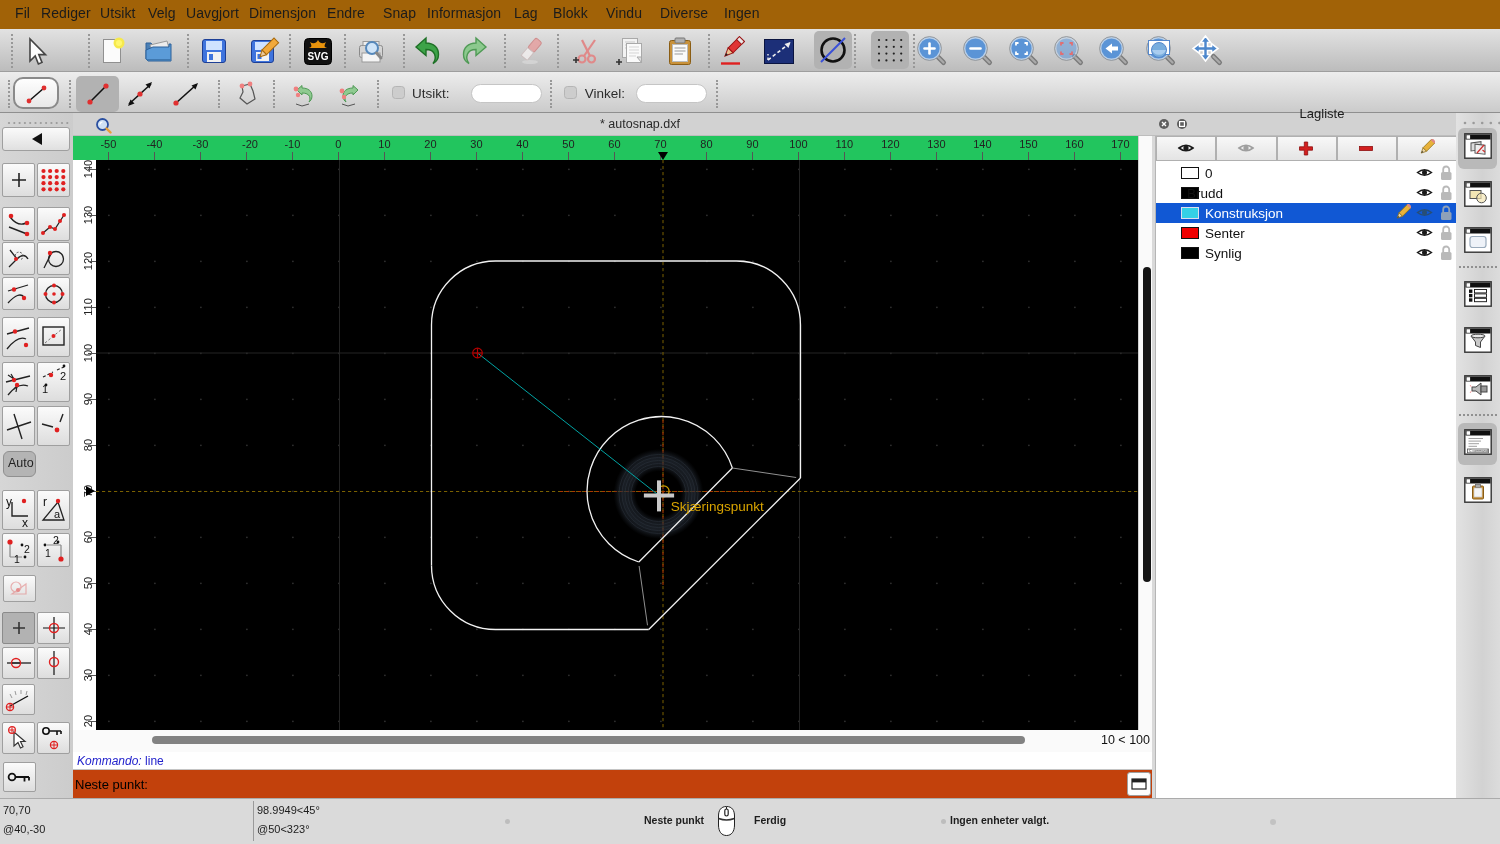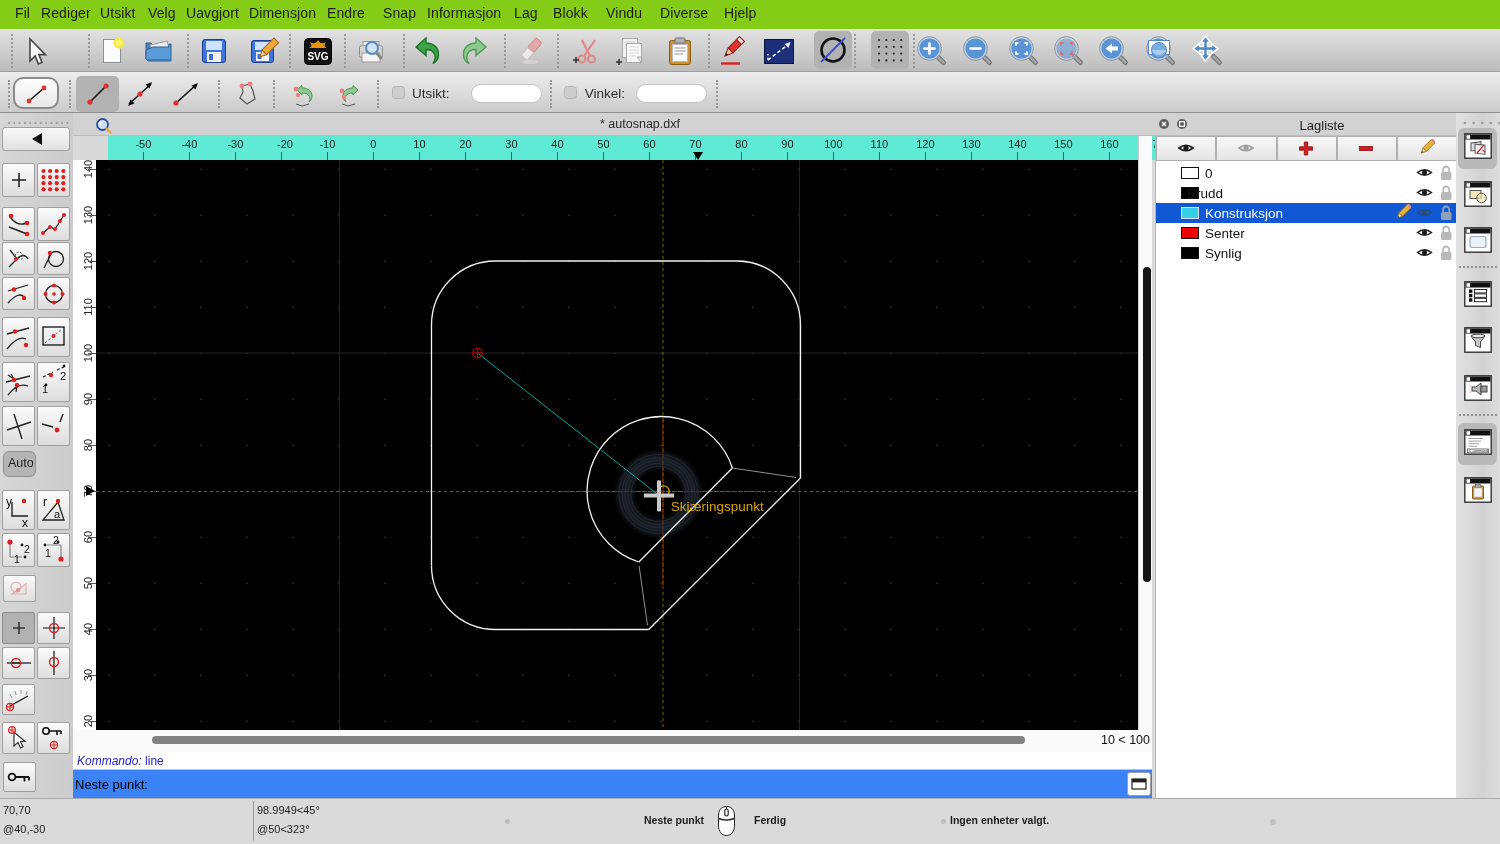--- a/index.html
+++ b/index.html
@@ -1,45 +1,45 @@
 <!DOCTYPE html>
 <html><head><meta charset="utf-8">
 <style>
   * { margin:0; padding:0; box-sizing:border-box; }
   html,body { width:1500px; height:844px; overflow:hidden; }
   body { font-family:"Liberation Sans", sans-serif; position:relative; background:#d9d9d9; }
   .abs { position:absolute; }
-  #menubar { left:0; top:0; width:1500px; height:44px; background:#84cc16; }
+  #menubar { left:0; top:0; width:1500px; height:44px; background:#a16207; }
   #menubar span { position:absolute; top:5px; font-size:14px; color:#1b1b1b; letter-spacing:0.1px;}
   #tb1 { left:0; top:29px; width:1500px; height:43px; background:linear-gradient(#e2e2e2,#bcbcbc); border-bottom:1px solid #9e9e9e; }
   #tb2 { left:0; top:72px; width:1500px; height:41px; background:linear-gradient(#ededed,#cbcbcb); border-bottom:1px solid #8f8f8f; }
   #titlestrip { left:0; top:113px; width:1500px; height:23px; background:#d2d2d2; border-bottom:1px solid #bdbdbd;}
   #doctitle { left:560px; top:117px; width:160px; text-align:center; font-size:12.5px; color:#2a2a2a; }
   
   #palette { left:0; top:113px; width:73px; height:685px; background:linear-gradient(90deg,#d6d6d6,#cccccc); }
   .pbtn { position:absolute; width:33px; height:34px; background:linear-gradient(#fbfbfb,#dddddd); border:1px solid #9f9f9f; border-radius:2px; }
   .pressed { background:#b2b2b2 !important; border:1px solid #8b8b8b; }
   
-  #hruler { left:73px; top:136px; width:1065px; height:24px; background:#5eead4;margin-left:35px; }
+  #hruler { left:73px; top:136px; width:1065px; height:24px; background:#22c55e; }
   #hruler .num { position:absolute; top:2px; font-size:11px; color:#222; transform:translateX(-50%); }
   #hruler .tick { position:absolute; top:16px; width:1px; height:8px; background:#555; }
   #vruler { left:73px; top:160px; width:22.5px; height:570px; background:#ffffff; }
   #vruler .num { position:absolute; left:4px; font-size:11px; color:#222; transform:translate(-0%,-50%) rotate(-90deg); transform-origin:center; width:22px; text-align:center;}
   #vruler .tick { position:absolute; left:15px; width:8px; height:1px; background:#555; }
   
   #canvas { left:95.5px; top:160px; width:1042px; height:570px; background:#000; }
   
   #vsb { left:1138px; top:136px; width:14px; height:616px; background:#fafafa; border-left:1px solid #d0d0d0; }
   #vsb .thumb { position:absolute; left:4px; top:130.5px; width:8px; height:315px; background:#151515; border-radius:4px; }
   #hsbzone { left:73px; top:730px; width:1065px; height:22px; background:#fafafa; }
   #hsbzone .thumb { position:absolute; left:79px; top:5.5px; width:873px; height:8px; background:#828282; border-radius:4px; }
   #cornerbr { left:1100px; top:730px; width:51px; height:22px; background:#fafafa; font-size:12.5px; color:#111; padding-top:3px; text-align:right; padding-right:1px;}
   
   #cmd1 { left:73px; top:752px; width:1079px; height:18px; background:#fff; border-bottom:1px solid #c4c4c4; font-size:12px; padding-left:4px; padding-top:2px; }
-  #cmd2 { left:73px; top:770px; width:1079px; height:28px; background:#3b82f6; font-size:13px; color:#000; padding-left:2px; padding-top:7px; }
+  #cmd2 { left:73px; top:770px; width:1079px; height:28px; background:#c2410c; font-size:13px; color:#000; padding-left:2px; padding-top:7px; }
   
   #statusbar { left:0; top:798px; width:1500px; height:46px; background:#dadada; border-top:1px solid #ababab; font-size:11px; color:#1d1d1d; }
   
   #lagliste { left:1155px; top:136px; width:301px; height:662px; background:#ffffff; border-left:1px solid #b5b5b5;}
   #rtoolbar { left:1456px; top:113px; width:44px; height:685px; background:linear-gradient(90deg,#e2e2e2 0%,#d2d2d2 60%,#dcdcdc 100%); }
   .hbtn { position:absolute; top:0px; height:25px; background:linear-gradient(#f8f8f8,#e4e4e4); border:1px solid #b0b0b0; }
 </style></head>
 <body>
 <div id="menubar" class="abs">
   <span style="left:15px">Fil</span>
@@ -48,21 +48,21 @@
     <span style="left:148px">Velg</span>
     <span style="left:186px">Uavgjort</span>
     <span style="left:249px">Dimensjon</span>
     <span style="left:327px">Endre</span>
     <span style="left:383px">Snap</span>
     <span style="left:427px">Informasjon</span>
     <span style="left:514px">Lag</span>
     <span style="left:553px">Blokk</span>
     <span style="left:606px">Vindu</span>
     <span style="left:660px">Diverse</span>
-    <span style="left:724px">Hjelp</span>
+    <span style="left:724px">Ingen</span>
 </div>
 <div id="tb1" class="abs"></div>
 <div class="abs" style="left:10.7px;top:34px;height:34px;border-left:2px dotted #989898;"></div>
 <div class="abs" style="left:88px;top:34px;height:34px;border-left:2px dotted #989898;"></div>
 <div class="abs" style="left:186.7px;top:34px;height:34px;border-left:2px dotted #989898;"></div>
 <div class="abs" style="left:289.3px;top:34px;height:34px;border-left:2px dotted #989898;"></div>
 <div class="abs" style="left:344px;top:34px;height:34px;border-left:2px dotted #989898;"></div>
 <div class="abs" style="left:403px;top:34px;height:34px;border-left:2px dotted #989898;"></div>
 <div class="abs" style="left:504px;top:34px;height:34px;border-left:2px dotted #989898;"></div>
 <div class="abs" style="left:557px;top:34px;height:34px;border-left:2px dotted #989898;"></div>
@@ -1171,21 +1171,21 @@
     <path d="M5 7.5 A2.5 2.5 0 0 1 7.5 5" stroke="#fff" stroke-width="1.2" fill="none"></path>
   </svg>
 <div class="abs" style="left:1159px;top:119.3px;width:10px;height:10px;border-radius:5px;background:#5f5f5f;"></div>
 <svg class="abs" style="left:1159px;top:119.3px" width="10" height="10" viewBox="0 0 10 10">
     <path d="M3 3 L7 7 M7 3 L3 7" stroke="#fff" stroke-width="1.4"></path>
   </svg>
 <div class="abs" style="left:1176.5px;top:119.3px;width:10px;height:10px;border-radius:5px;background:#5f5f5f;"></div>
 <svg class="abs" style="left:1176.5px;top:119.3px" width="10" height="10" viewBox="0 0 10 10">
     <rect x="2.6" y="2.6" width="4.8" height="4.8" fill="none" stroke="#fff" stroke-width="1.2"></rect>
   </svg>
-<div class="abs" style="left:1292px;top:118px;width:60px;text-align:center;font-size:13px;color:#1c1c1c;">Lagliste</div>
+<div class="abs" style="left:1292px;top:106px;width:60px;text-align:center;font-size:13px;color:#1c1c1c;">Lagliste</div>
 <div class="abs" style="left:1127px;top:772px;width:24px;height:24px;background:#fdfdfd;border:1px solid #9f9f9f;border-radius:3px;"></div>
 <svg class="abs" style="left:1127px;top:772px" width="24" height="24" viewBox="0 0 24 24">
     <rect x="5" y="7" width="14" height="10" fill="#fff" stroke="#222" stroke-width="1.2"></rect>
     <rect x="5" y="7" width="14" height="3.4" fill="#222"></rect>
   </svg>
 <svg class="abs" style="left:717px;top:805px" width="19" height="32" viewBox="0 0 19 32">
     <path d="M9.5 1.5 C3.8 1.5 1.5 5.5 1.5 11 L1.5 20 C1.5 26.5 4.5 30.5 9.5 30.5 C14.5 30.5 17.5 26.5 17.5 20 L17.5 11 C17.5 5.5 15.2 1.5 9.5 1.5 Z" fill="#fff" stroke="#222" stroke-width="1"></path>
     <path d="M1.7 13.5 Q9.5 16.5 17.3 13.5" fill="none" stroke="#333" stroke-width="1.6"></path>
     <path d="M9.5 1.8 L9.5 8" stroke="#222" stroke-width="1"></path>
     <rect x="7.8" y="4" width="3.4" height="7" rx="1.7" fill="#fff" stroke="#222" stroke-width="1.2"></rect>

